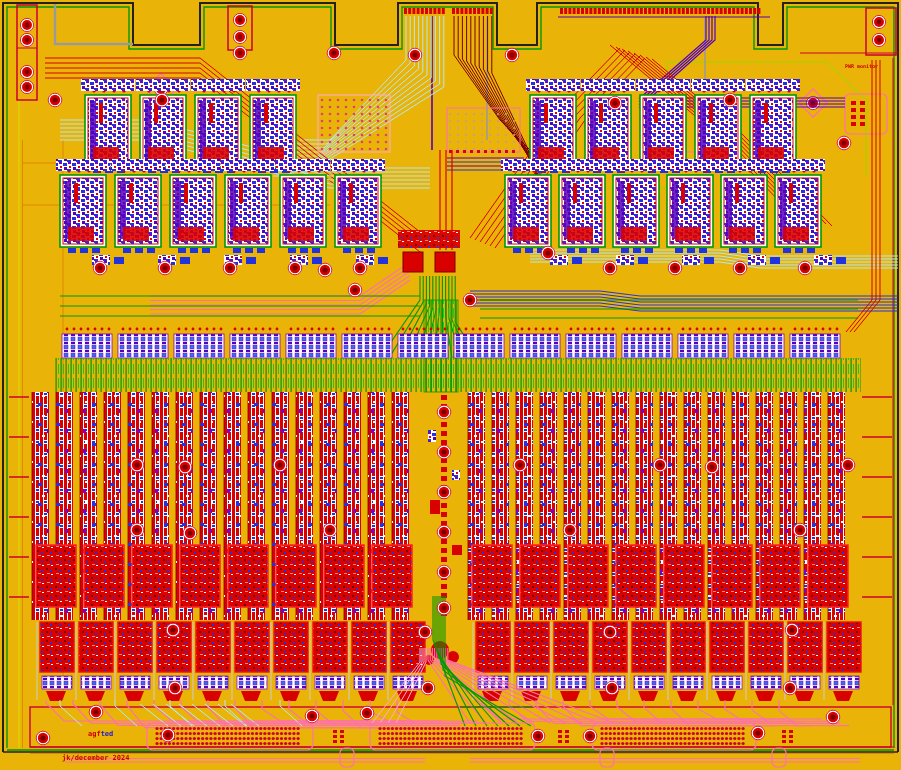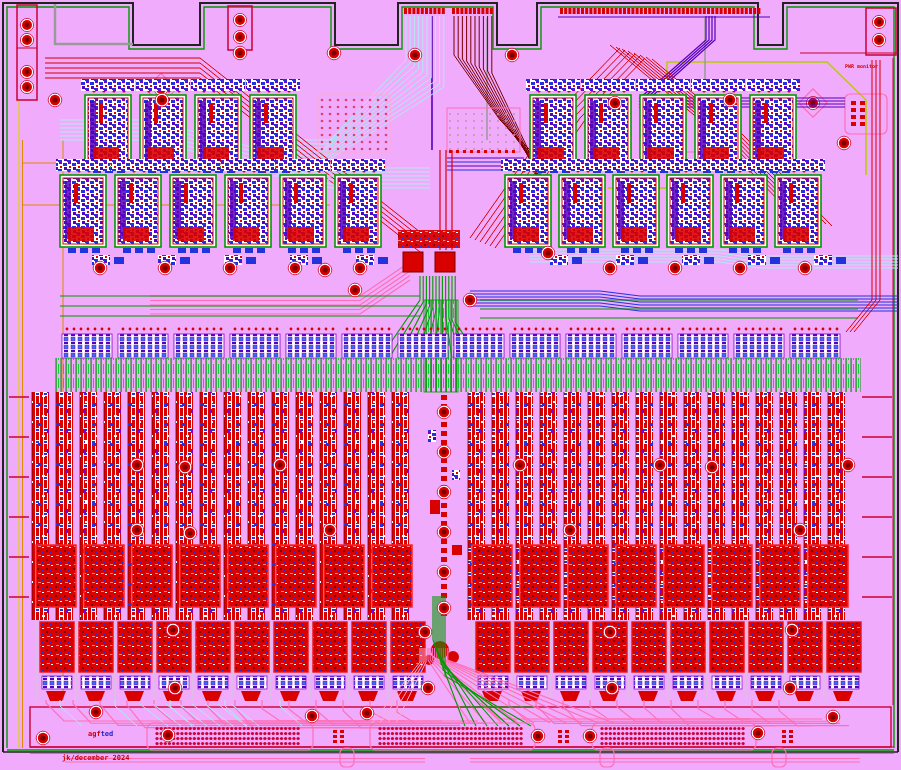--- a/index.html
+++ b/index.html
@@ -1,16 +1,16 @@
 <!DOCTYPE html>
 <html><head>
 <meta charset="utf-8">
 <style>
   html,body{margin:0;padding:0;background:#fff;}
-  .stage{position:relative;width:901px;height:770px;background:#f0abfc;overflow:hidden;
+  .stage{position:relative;width:901px;height:770px;background:#eab308;overflow:hidden;
          font-family:"DejaVu Sans Mono","Liberation Mono",monospace;}
   .stage svg{position:absolute;left:0;top:0;}
   .titleblock{position:absolute;left:62px;top:714px;line-height:8px;
               font-size:7px;font-weight:bold;letter-spacing:0;white-space:pre;}
   .titleblock .l1{padding-left:26px;}
   .tb-red{color:#cc0000;}
   .tb-blue{color:#2222cc;}
   .toplabel{position:absolute;left:845px;top:63px;font-size:5px;font-weight:bold;
             color:#cc0000;white-space:nowrap;}
 </style>

